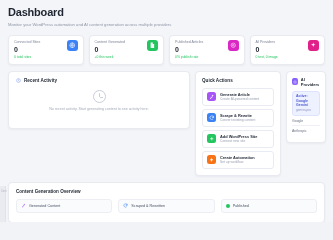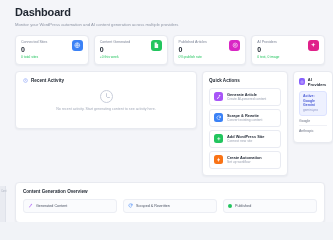--- a/index.html
+++ b/index.html
@@ -6,21 +6,21 @@
   html, body {
     width: 333px; height: 222px;
     background: #f1f3f7;
     font-family: "Liberation Sans", sans-serif;
     overflow: hidden;
   }
   .page {
     width: 333px; height: 222px;
     position: relative;
     background: #f4f5f9;
-    padding: 6px 8px 0 15px;
+    padding: 6px 8px 0 8px;
   }
 
   
   .hdr-title {
     font-size: 11px; font-weight: bold; color: #1e2530;
     letter-spacing: -0.2px; line-height: 13px;
   }
   .hdr-sub {
     font-size: 4.2px; color: #8f96a6; margin-top: 2.5px; line-height: 6px;
   }

